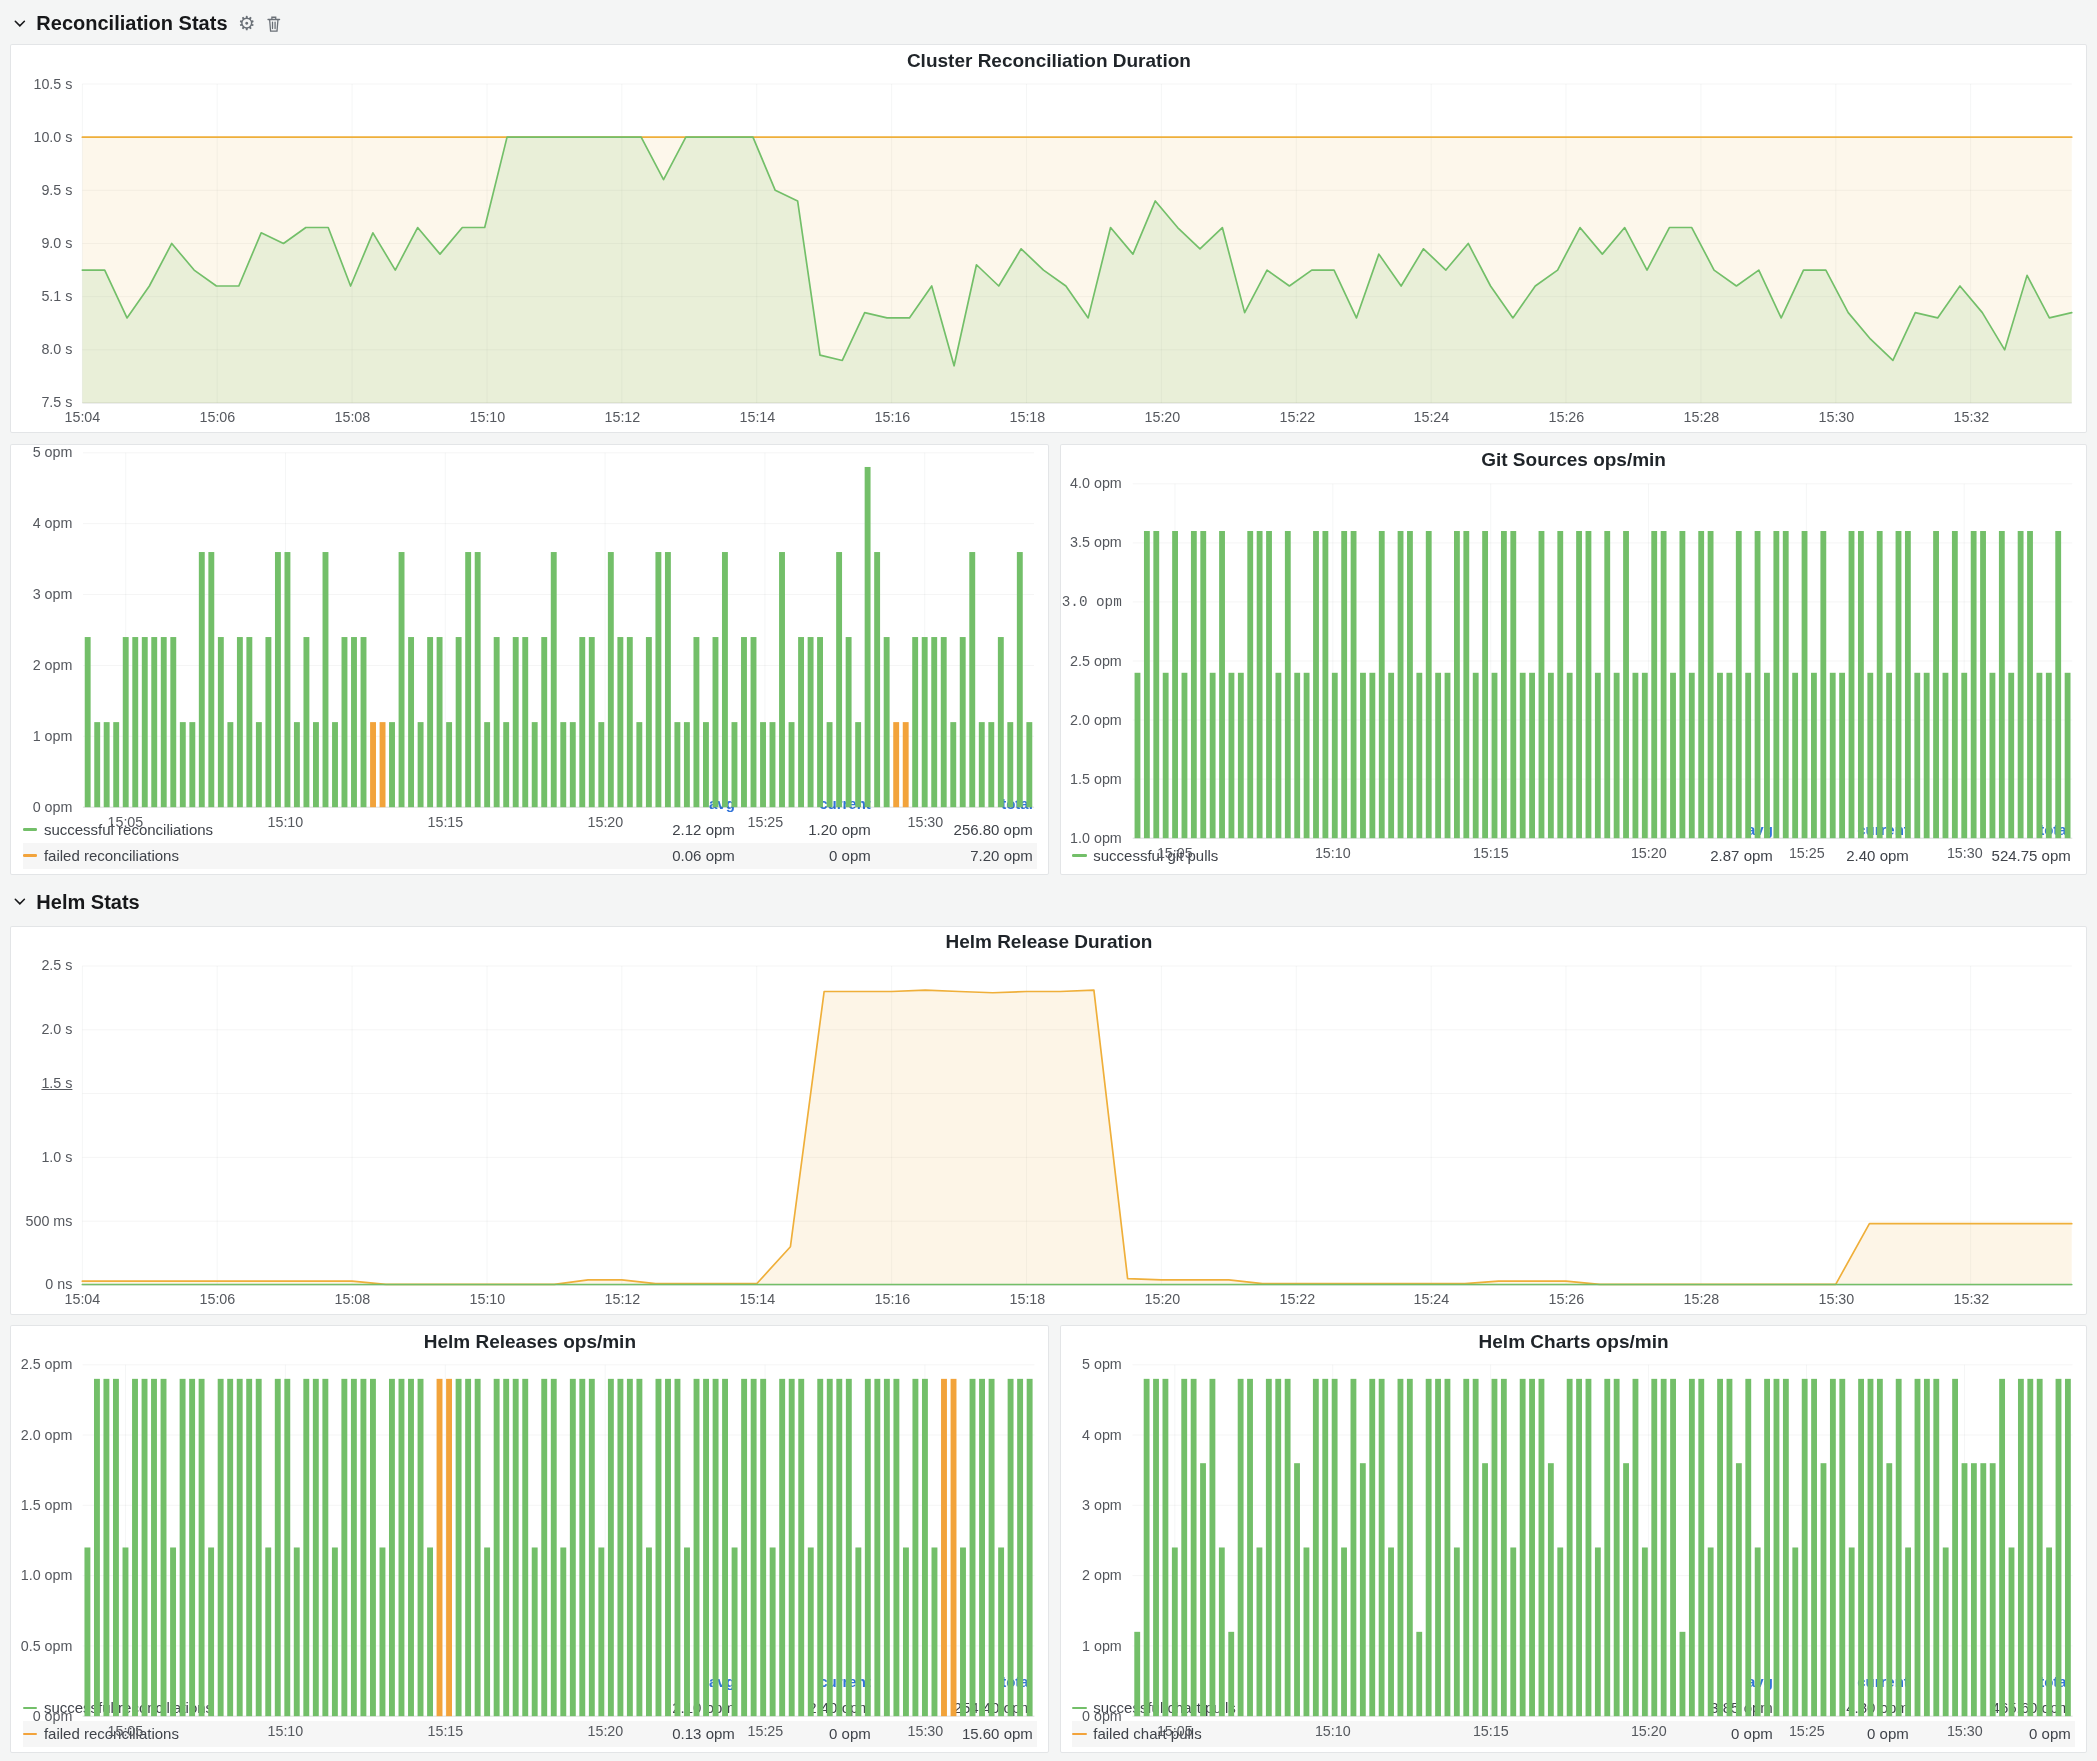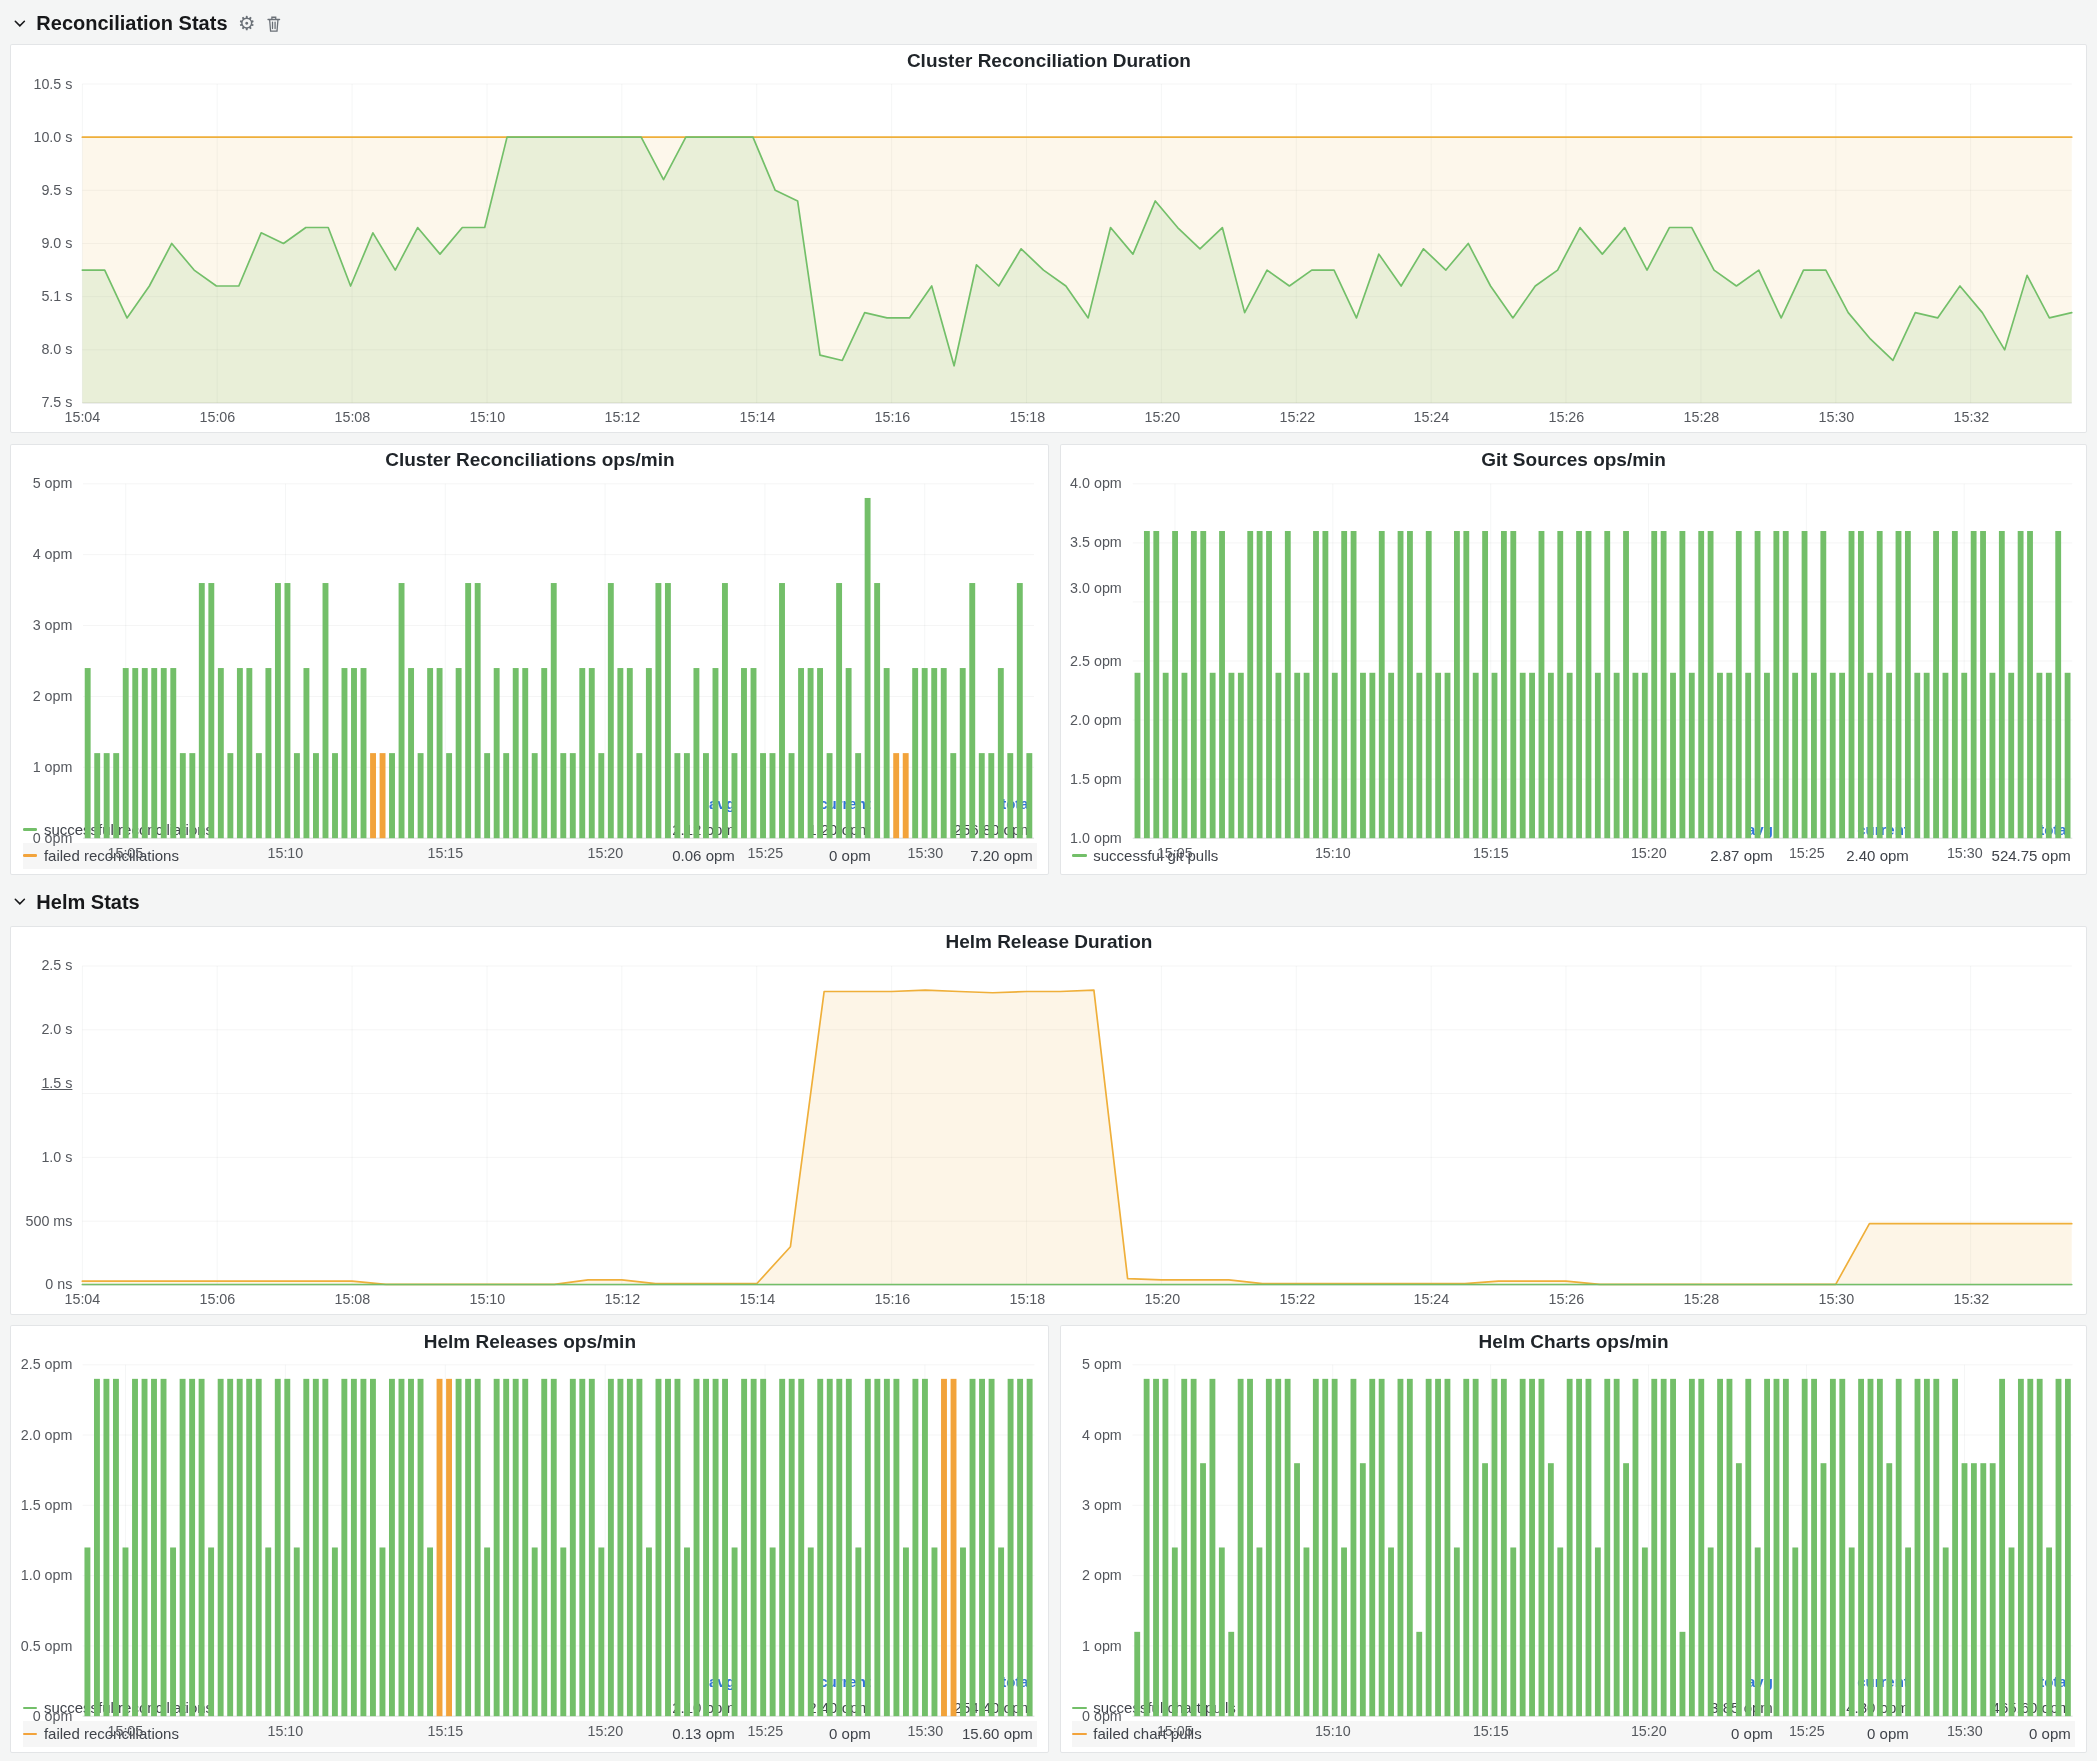--- a/index.html
+++ b/index.html
@@ -107,23 +107,20 @@
               <path d="M110.0 299.0L144.5 299.0L178.9 372.8L213.4 323.6L247.9 258.0L282.4 299.0L316.8 323.6L351.3 323.6L385.8 241.6L420.2 258.0L454.7 233.4L489.2 233.4L523.7 323.6L558.1 241.6L592.6 299.0L627.1 233.4L661.6 274.4L696.0 233.4L730.5 233.4L765.0 94.0L799.4 94.0L833.9 94.0L868.4 94.0L902.9 94.0L937.3 94.0L971.8 94.0L1006.3 159.6L1040.7 94.0L1075.2 94.0L1109.7 94.0L1144.2 94.0L1178.6 176.0L1213.1 192.4L1247.6 430.2L1282.0 438.4L1316.5 364.6L1351.0 372.8L1385.5 372.8L1419.9 323.6L1454.4 446.6L1488.9 290.8L1523.3 323.6L1557.8 266.2L1592.3 299.0L1626.8 323.6L1661.2 372.8L1695.7 233.4L1730.2 274.4L1764.7 192.4L1799.1 233.4L1833.6 266.2L1868.1 233.4L1902.5 364.6L1937.0 299.0L1971.5 323.6L2006.0 299.0L2040.4 299.0L2074.9 372.8L2109.4 274.4L2143.8 323.6L2178.3 266.2L2212.8 299.0L2247.3 258.0L2281.7 323.6L2316.2 372.8L2350.7 323.6L2385.1 299.0L2419.6 233.4L2454.1 274.4L2488.6 233.4L2523.0 299.0L2557.5 233.4L2592.0 233.4L2626.4 299.0L2660.9 323.6L2695.4 299.0L2729.9 372.8L2764.3 299.0L2798.8 299.0L2833.3 364.6L2867.8 405.6L2902.2 438.4L2936.7 364.6L2971.2 372.8L3005.6 323.6L3040.1 364.6L3074.6 422.0L3109.1 307.2L3143.5 372.8L3178.0 364.6L3178 504L110 504Z" fill="#73BF69" fill-opacity="0.14" stroke="none"></path>
               <path d="M110.0 299.0L144.5 299.0L178.9 372.8L213.4 323.6L247.9 258.0L282.4 299.0L316.8 323.6L351.3 323.6L385.8 241.6L420.2 258.0L454.7 233.4L489.2 233.4L523.7 323.6L558.1 241.6L592.6 299.0L627.1 233.4L661.6 274.4L696.0 233.4L730.5 233.4L765.0 94.0L799.4 94.0L833.9 94.0L868.4 94.0L902.9 94.0L937.3 94.0L971.8 94.0L1006.3 159.6L1040.7 94.0L1075.2 94.0L1109.7 94.0L1144.2 94.0L1178.6 176.0L1213.1 192.4L1247.6 430.2L1282.0 438.4L1316.5 364.6L1351.0 372.8L1385.5 372.8L1419.9 323.6L1454.4 446.6L1488.9 290.8L1523.3 323.6L1557.8 266.2L1592.3 299.0L1626.8 323.6L1661.2 372.8L1695.7 233.4L1730.2 274.4L1764.7 192.4L1799.1 233.4L1833.6 266.2L1868.1 233.4L1902.5 364.6L1937.0 299.0L1971.5 323.6L2006.0 299.0L2040.4 299.0L2074.9 372.8L2109.4 274.4L2143.8 323.6L2178.3 266.2L2212.8 299.0L2247.3 258.0L2281.7 323.6L2316.2 372.8L2350.7 323.6L2385.1 299.0L2419.6 233.4L2454.1 274.4L2488.6 233.4L2523.0 299.0L2557.5 233.4L2592.0 233.4L2626.4 299.0L2660.9 323.6L2695.4 299.0L2729.9 372.8L2764.3 299.0L2798.8 299.0L2833.3 364.6L2867.8 405.6L2902.2 438.4L2936.7 364.6L2971.2 372.8L3005.6 323.6L3040.1 364.6L3074.6 422.0L3109.1 307.2L3143.5 372.8L3178.0 364.6" fill="none" stroke="#73BF69" stroke-width="2.6" stroke-linejoin="round" stroke-linecap="round"></path>
             </g>
           </svg>
         </div>
     </div>
   </div>
 
   <div class="row" style="height:431px">
     <div class="panel" style="width:1039px;flex:0 0 1039px">
-      <div class="panel-header">
-          <span>Cluster Reconciliations ops/min</span>
-        </div>
       <div class="panel-body">
           <span class="tick ylab" style="top: 354px; width: 61px;">0 opm</span>
           <span class="tick ylab" style="top: 283px; width: 61px;">1 opm</span>
           <span class="tick ylab" style="top: 212px; width: 61px;">2 opm</span>
           <span class="tick ylab" style="top: 141px; width: 61px;">3 opm</span>
           <span class="tick ylab" style="top: 70px; width: 61px;">4 opm</span>
           <span class="tick ylab" style="top: -0.6px; width: 61px;">5 opm</span>
           <span class="tick xlab" style="left: 114px; top: 369px;">15:05</span>
           <span class="tick xlab" style="left: 274px; top: 369px;">15:10</span>
           <span class="tick xlab" style="left: 434px; top: 369px;">15:15</span>
@@ -275,21 +272,21 @@
     </div>
     <div class="panel" style="flex:1">
       <div class="panel-header">
           <span>Git Sources ops/min</span>
         </div>
       <div class="panel-body">
           <span class="tick ylab" style="top: 354px; width: 61px;">1.0 opm</span>
           <span class="tick ylab" style="top: 295px; width: 61px;">1.5 opm</span>
           <span class="tick ylab" style="top: 236px; width: 61px;">2.0 opm</span>
           <span class="tick ylab" style="top: 177px; width: 61px;">2.5 opm</span>
-          <span class="tick ylab" style="top: 104px; width: 61px;">3.0 opm</span>
+          <span class="tick ylab" style="top: 118px; width: 61px; font-family: Liberation Mono, monospace;">3.0 opm</span>
           <span class="tick ylab" style="top: 58px; width: 61px;">3.5 opm</span>
           <span class="tick ylab" style="top: -0.6px; width: 61px;">4.0 opm</span>
           <span class="tick xlab" style="left: 114px; top: 369px;">15:05</span>
           <span class="tick xlab" style="left: 272px; top: 369px;">15:10</span>
           <span class="tick xlab" style="left: 430px; top: 369px;">15:15</span>
           <span class="tick xlab" style="left: 588px; top: 369px;">15:20</span>
           <span class="tick xlab" style="left: 746px; top: 369px;">15:25</span>
           <span class="tick xlab" style="left: 904px; top: 369px;">15:30</span>
           <svg width="1026" height="392" style="position:absolute;left:0;top:0;overflow:visible" viewBox="0 0 1582 605">
             <line x1="110" y1="559" x2="1560" y2="559" stroke="rgba(33,41,48,0.08)"></line>

